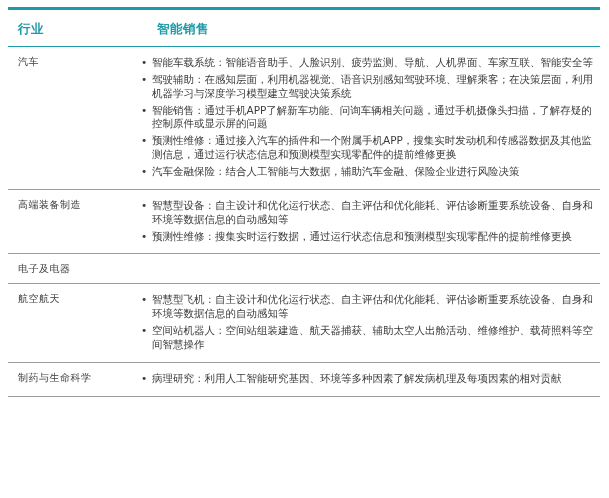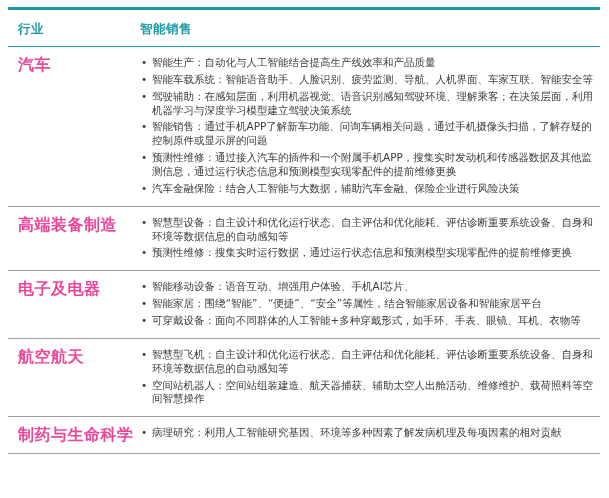--- a/index.html
+++ b/index.html
@@ -27,20 +27,21 @@
   .top-rule {
     height: 3px;
     background: var(--teal);
     margin-bottom: 8px;
   }
   .table-header {
     display: flex;
     align-items: flex-end;
     padding-bottom: 8px;
     border-bottom: 1px solid var(--teal);
+    gap: 17px;
   }
   .col-industry {
     width: 132px;
     flex: 0 0 132px;
     padding-left: 10px;
     padding-right: 6px;
   }
   .col-scenarios {
     flex: 1 1 auto;
     min-width: 0;
@@ -51,23 +52,23 @@
     font-size: 12.5px;
     letter-spacing: 0.5px;
   }
   .industry-row {
     display: flex;
     padding: 6px 0 7px 0;
     border-bottom: 1px solid var(--sep);
   }
   .industry-row:last-child { border-bottom: 1px solid var(--sep); }
   .industry-name {
-    font-weight: bold;
-    font-size: 16px;
-    color: #ec4899;
+    font-weight: normal;
+    font-size: 10px;
+    color: #404040;
     padding-top: 2px;
     letter-spacing: 0.5px;
   }
   ul.bullet-list {
     list-style: none;
   }
   ul.bullet-list li {
     position: relative;
     padding-left: 12px;
     font-size: 10.5px;
@@ -99,21 +100,20 @@
     </div>
   </div>
 
   <div>
   <div class="industry-row">
     <div class="col-industry">
       <div class="industry-name">汽车</div>
     </div>
     <div class="col-scenarios">
       <ul class="bullet-list">
-            <li>智能生产：自动化与人工智能结合提高生产线效率和产品质量</li>
             <li>智能车载系统：智能语音助手、人脸识别、疲劳监测、导航、人机界面、车家互联、智能安全等</li>
             <li>驾驶辅助：在感知层面，利用机器视觉、语音识别感知驾驶环境、理解乘客；在决策层面，利用机器学习与深度学习模型建立驾驶决策系统</li>
             <li>智能销售：通过手机APP了解新车功能、问询车辆相关问题，通过手机摄像头扫描，了解存疑的控制原件或显示屏的问题</li>
             <li>预测性维修：通过接入汽车的插件和一个附属手机APP，搜集实时发动机和传感器数据及其他监测信息，通过运行状态信息和预测模型实现零配件的提前维修更换</li>
             <li>汽车金融保险：结合人工智能与大数据，辅助汽车金融、保险企业进行风险决策</li>
           </ul>
     </div>
   </div>
 
   <div class="industry-row">
@@ -124,27 +124,20 @@
       <ul class="bullet-list">
             <li>智慧型设备：自主设计和优化运行状态、自主评估和优化能耗、评估诊断重要系统设备、自身和环境等数据信息的自动感知等</li>
             <li>预测性维修：搜集实时运行数据，通过运行状态信息和预测模型实现零配件的提前维修更换</li>
           </ul>
     </div>
   </div>
 
   <div class="industry-row">
     <div class="col-industry">
       <div class="industry-name">电子及电器</div>
-    </div>
-    <div class="col-scenarios">
-      <ul class="bullet-list">
-            <li>智能移动设备：语音互动、增强用户体验、手机AI芯片、</li>
-            <li>智能家居：围绕“智能”、“便捷”、“安全”等属性，结合智能家居设备和智能家居平台</li>
-            <li>可穿戴设备：面向不同群体的人工智能+多种穿戴形式，如手环、手表、眼镜、耳机、衣物等</li>
-          </ul>
     </div>
   </div>
 
   <div class="industry-row">
     <div class="col-industry">
       <div class="industry-name">航空航天</div>
     </div>
     <div class="col-scenarios">
       <ul class="bullet-list">
             <li>智慧型飞机：自主设计和优化运行状态、自主评估和优化能耗、评估诊断重要系统设备、自身和环境等数据信息的自动感知等</li>

